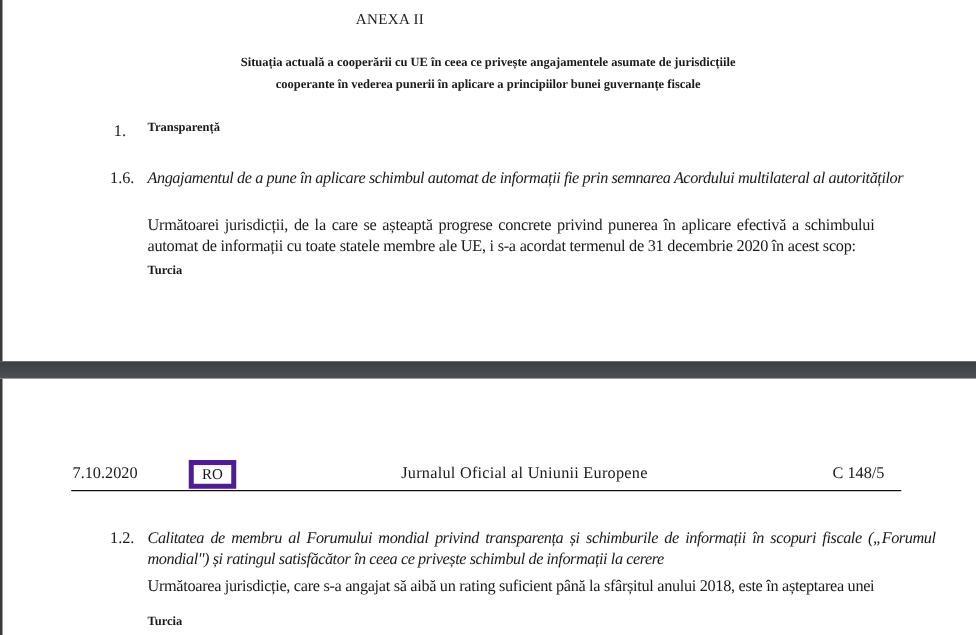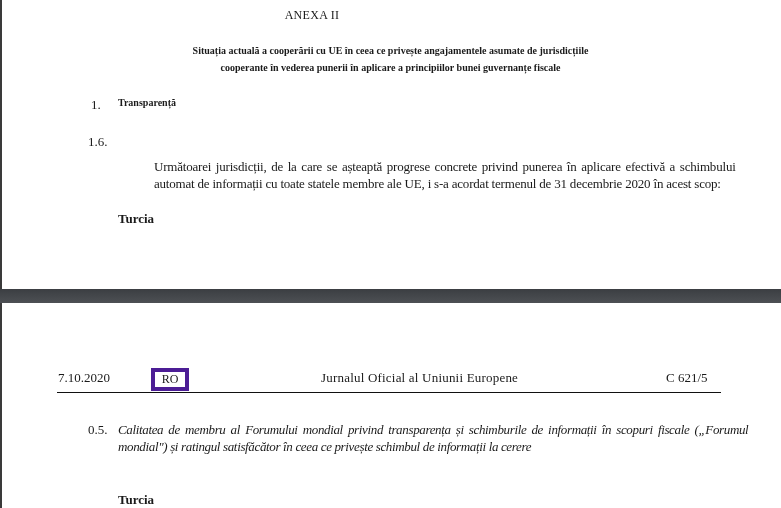--- a/index.html
+++ b/index.html
@@ -19,21 +19,21 @@
     position: absolute; left: 0; top: 289px; width: 781px; height: 14px;
     background: linear-gradient(#3b3e42, #4d5054);
   }
   .abs { position: absolute; white-space: nowrap; }
   .annex { left: 0; width: 624px; top: 8px; text-align: center; font-size: 12px; letter-spacing: 0.3px; }
   .title { left: 0; width: 781px; top: 42px; text-align: center; font-size: 10px; font-weight: bold; line-height: 17px; }
   .sec-num { font-size: 13px; }
   .sec-title { font-size: 10px; font-weight: bold; }
   .italic { font-style: italic; font-size: 13px; line-height: 17px; }
   .body-text { font-size: 13px; line-height: 17px; }
-  .bold { font-weight: bold; font-size: 13px; }
+  .bold { font-weight: bold; font-size: 10px; }
   .header-line { position: absolute; left: 57px; width: 664px; top: 392px; height: 1px; background: #111; }
   .ro-box {
     position: absolute; left: 151px; top: 368px; width: 30px; height: 15px;
     border: 4px solid #4c1d95; font-size: 12px; text-align: center; line-height: 15px;
   }
   .hdr { font-size: 13px; top: 370px; }
 </style>
 </head>
 <body>
 
@@ -45,37 +45,39 @@
 <div class="abs title">
   <div>Situația actuală a cooperării cu UE în ceea ce privește angajamentele asumate de jurisdicțiile</div>
   <div>cooperante în vederea punerii în aplicare a principiilor bunei guvernanțe fiscale</div>
 </div>
 
 <div class="abs sec-num" style="left:91px; top:97px;">1.</div>
 <div class="abs sec-title" style="left:118px; top:97px;">Transparență</div>
 
 <div class="abs body-text" style="left:88px; top:133px;">1.6.</div>
 <div class="abs italic" style="left:118px; top:133px; width:600px; letter-spacing:-0.35px;">
+  <div>Angajamentul de a pune în aplicare schimbul automat de informații fie prin semnarea Acordului multilateral al autorităților</div>
 </div>
 
-<div class="abs body-text" style="left:118px; top:158px; letter-spacing:-0.2px;margin-left:36px;">
+<div class="abs body-text" style="left:118px; top:171px; letter-spacing:-0.2px;">
   <div style="word-spacing:1.6px;">Următoarei jurisdicții, de la care se așteaptă progrese concrete privind punerea în aplicare efectivă a schimbului</div>
   <div>automat de informații cu toate statele membre ale UE, i s-a acordat termenul de 31 decembrie 2020 în acest scop:</div>
 </div>
 
 <div class="abs bold" style="left:118px; top:211px;">Turcia</div>
 
 <div class="abs hdr" style="left:58px;">7.10.2020</div>
 <div class="ro-box">RO</div>
 <div class="abs hdr" style="left:306px; letter-spacing:0.2px;margin-left:15px;">Jurnalul Oficial al Uniunii Europene</div>
-<div class="abs hdr" style="left:666px;">C 621/5</div>
+<div class="abs hdr" style="left:666px;">C 148/5</div>
 <div class="header-line"></div>
 
-<div class="abs body-text" style="left:88px; top:421px;">0.5.</div>
+<div class="abs body-text" style="left:88px; top:421px;">1.2.</div>
 <div class="abs italic" style="left:118px; top:421px; letter-spacing:-0.35px;">
   <div style="word-spacing:2.2px;">Calitatea de membru al Forumului mondial privind transparența și schimburile de informații în scopuri fiscale („Forumul</div>
   <div>mondial") și ratingul satisfăcător în ceea ce privește schimbul de informații la cerere</div>
 </div>
 
 <div class="abs body-text" style="left:118px; top:460px; letter-spacing:-0.25px;">
+  <div>Următoarea jurisdicție, care s-a angajat să aibă un rating suficient până la sfârșitul anului 2018, este în așteptarea unei</div>
 </div>
 
 <div class="abs bold" style="left:118px; top:492px;">Turcia</div>
 
 </body></html>

